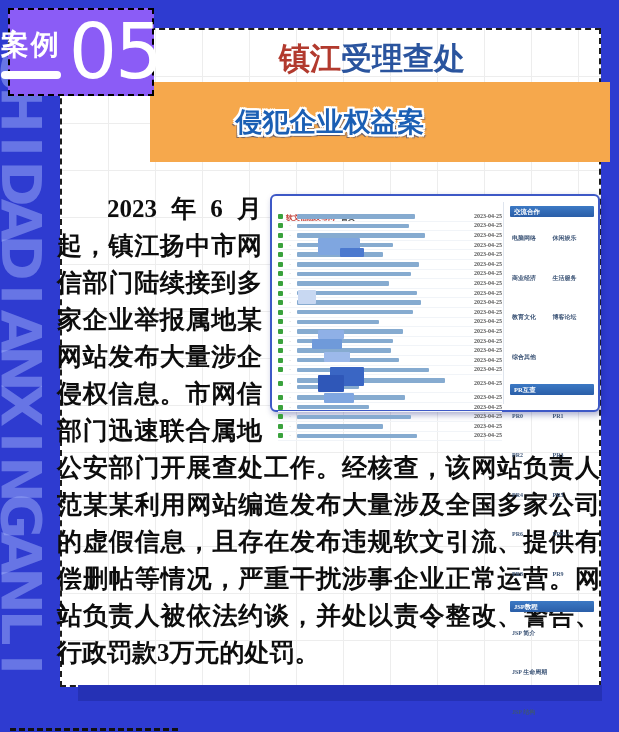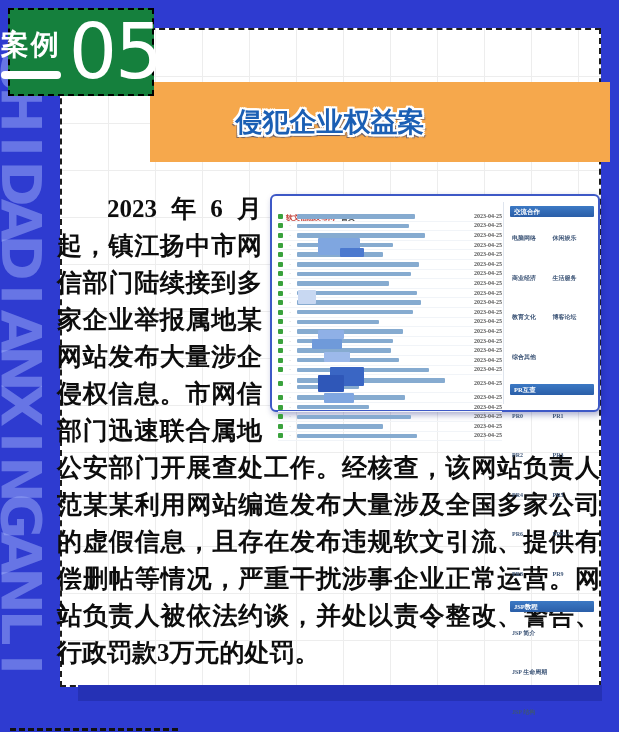--- a/index.html
+++ b/index.html
@@ -16,21 +16,21 @@
         border:2px dashed #1c1c1c;}
   .card-shadow{position:absolute;left:78px;top:685px;width:524px;height:16px;background:#2531b5;}
 
   
   .watermark{position:absolute;left:-14px;top:54px;z-index:5;pointer-events:none;}
   .watermark span{display:block;height:37px;width:70px;text-align:center;
         transform:rotate(90deg);font-family:"DejaVu Sans",sans-serif;font-weight:800;
         font-size:56px;line-height:37px;color:rgba(160,176,250,0.50);}
 
   
-  .badge{position:absolute;left:8px;top:8px;width:142px;height:84px;background:#15803d;
+  .badge{position:absolute;left:8px;top:8px;width:142px;height:84px;background:#8b5cf6;
          border:2px dashed #000;display:flex;align-items:center;justify-content:center;
          gap:8px;z-index:6;}
   .badge-left{display:flex;flex-direction:column;align-items:center;}
   .badge-label{color:#fff;font-size:28px;font-weight:700;letter-spacing:2px;
          font-family:"Liberation Sans",sans-serif;}
   .badge-bar{width:60px;height:8px;background:#fff;border-radius:4px;margin-top:7px;}
   .badge-number{color:#fff;font-size:76px;line-height:76px;font-weight:400;
          font-family:"DejaVu Sans",sans-serif;letter-spacing:-2px;}
 
   
@@ -113,20 +113,23 @@
     </div>
 
   <div class="badge">
     <div class="badge-left">
       <div class="badge-label">案例</div>
       <div class="badge-bar"></div>
     </div>
     <div class="badge-number">05</div>
   </div>
 
+  <div class="headline">
+    <span class="red">镇江</span><span class="navy">受理查处</span>
+  </div>
 
   <div class="banner">
     <div class="banner-text">
       <div>侵犯企业权益案</div>
     </div>
   </div>
 
   <div class="body-wrap">
     <div class="panel">
       <div class="panel-header">

